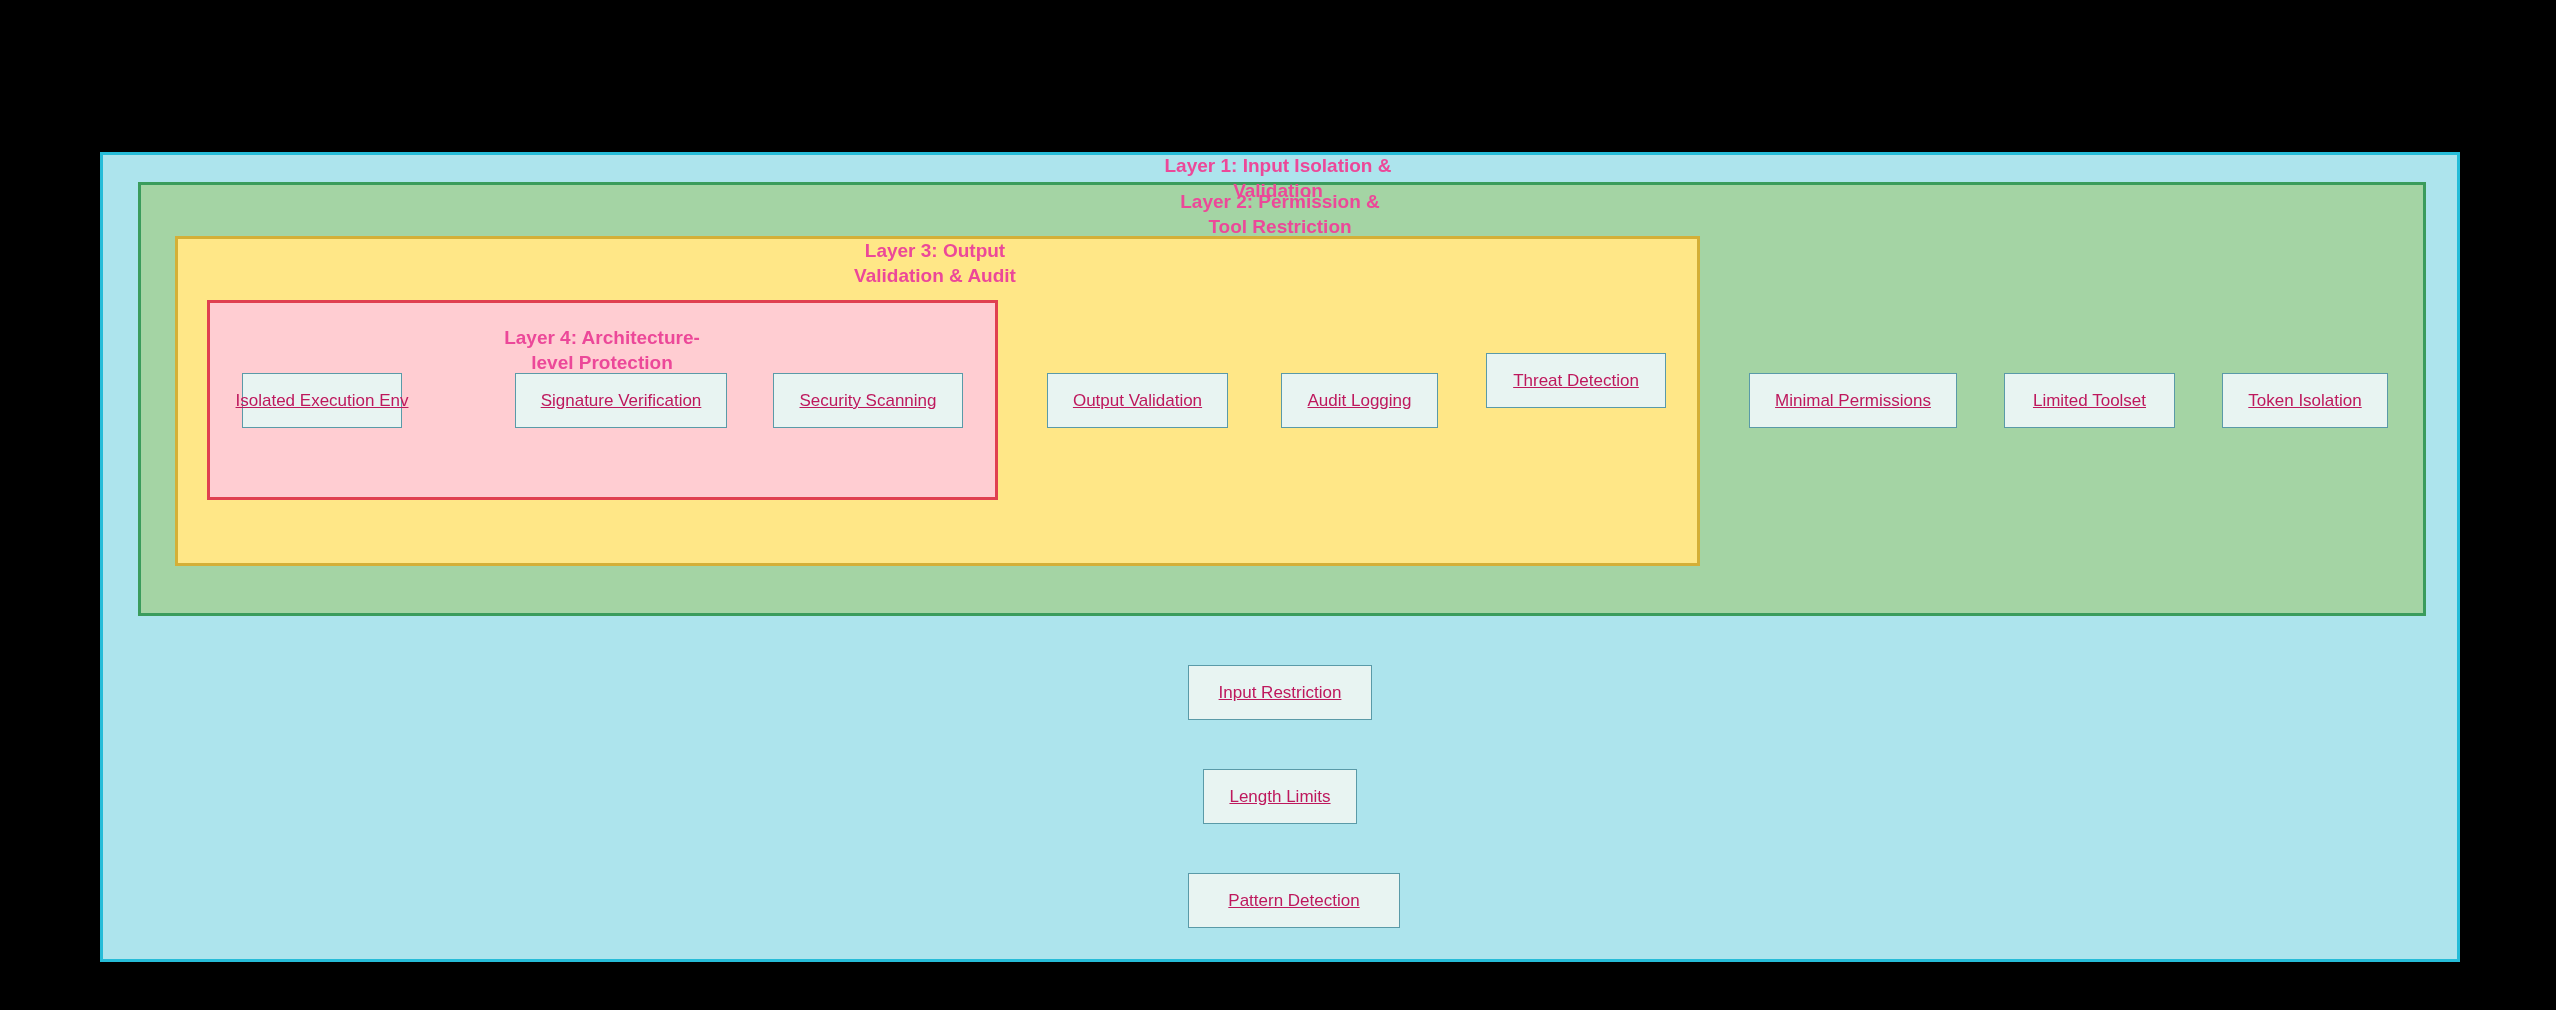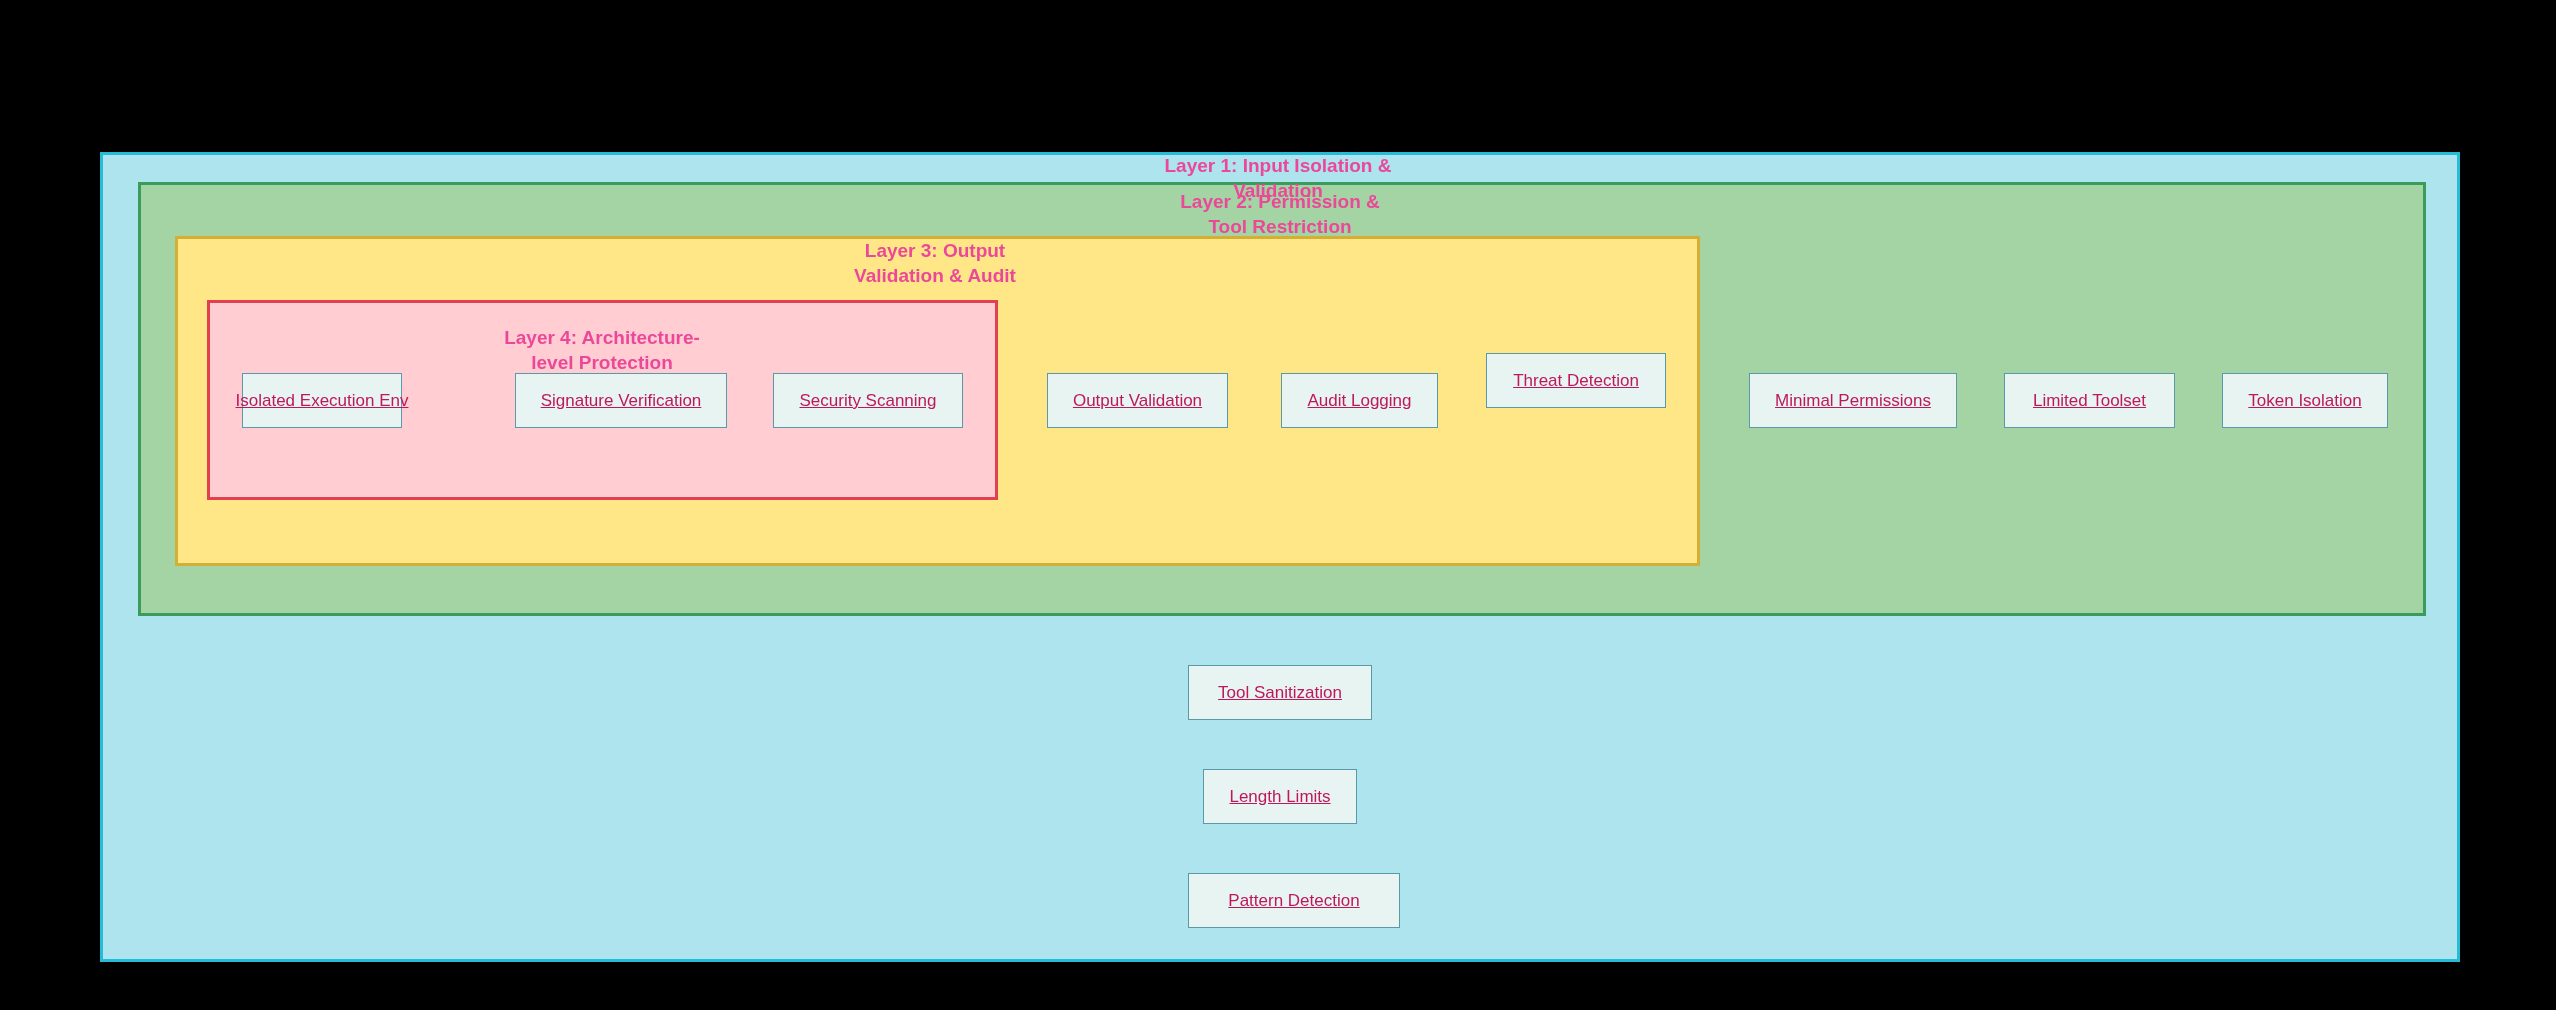--- a/index.html
+++ b/index.html
@@ -128,17 +128,17 @@
   <div class="component-box" style="left:773px; top:373px; width:190px; height:55px;">Security Scanning</div>
 
   <div class="component-box" style="left:1047px; top:373px; width:181px; height:55px;">Output Validation</div>
   <div class="component-box" style="left:1281px; top:373px; width:157px; height:55px;">Audit Logging</div>
   <div class="component-box" style="left:1486px; top:353px; width:180px; height:55px;">Threat Detection</div>
 
   <div class="component-box" style="left:1749px; top:373px; width:208px; height:55px;">Minimal Permissions</div>
   <div class="component-box" style="left:2004px; top:373px; width:171px; height:55px;">Limited Toolset</div>
   <div class="component-box" style="left:2222px; top:373px; width:166px; height:55px;">Token Isolation</div>
 
-  <div class="component-box" style="left:1188px; top:665px; width:184px; height:55px;">Tool Sanitization</div>
+  <div class="component-box" style="left:1188px; top:665px; width:184px; height:55px;">Input Restriction</div>
   <div class="component-box" style="left:1203px; top:769px; width:154px; height:55px;">Length Limits</div>
   <div class="component-box" style="left:1188px; top:873px; width:212px; height:55px;">Pattern Detection</div>
 
 </div>
 
 </body></html>

